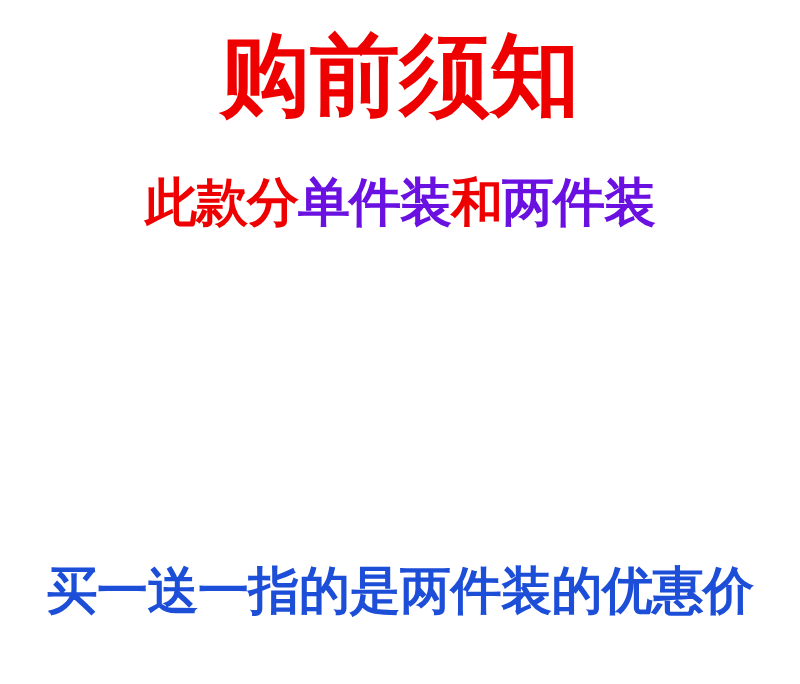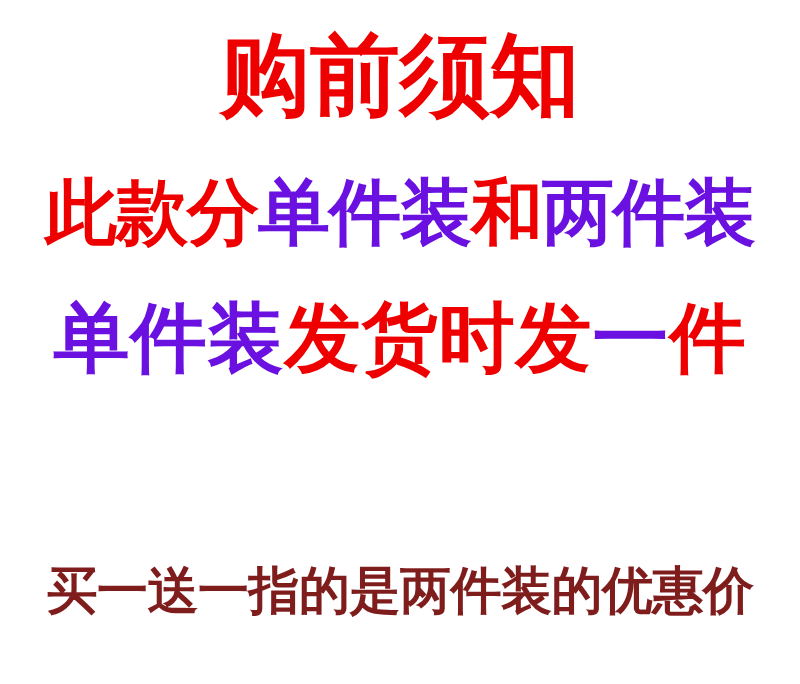--- a/index.html
+++ b/index.html
@@ -38,21 +38,21 @@
   
   #line-title {
     top: 30px;
     font-size: 90px;
     letter-spacing: 0px;
   }
 
   
   #line-body-1 {
     top: 176px;
-    font-size: 72px;
+    font-size: 52px;
     letter-spacing: -1px;
   }
 
   
   #line-body-2 {
     top: 300px;
     font-size: 76px;
     letter-spacing: 1px;
   }
 
@@ -78,22 +78,19 @@
 <div id="poster" style="background: rgb(255, 255, 255);">
 
   <div class="line" id="line-title">
     <span class="seg" style="color: rgb(238, 0, 0);">购前须知</span>
   </div>
 
   <div class="line" id="line-body-1">
     <span class="seg" style="color: rgb(238, 0, 0);">此款分</span><span class="seg" style="color: rgb(106, 16, 224);">单件装</span><span class="seg" style="color: rgb(238, 0, 0);">和</span><span class="seg" style="color: rgb(106, 16, 224);">两件装</span>
   </div>
 
-  <div class="line" id="line-body-2">
-    <span class="seg" style="color: rgb(106, 16, 224);">单件装</span><span class="seg" style="color: rgb(238, 0, 0);">发货时发</span><span class="seg" style="color: rgb(106, 16, 224);">一</span><span class="seg" style="color: rgb(238, 0, 0);">件</span>
-  </div>
 
 
   <div class="line" id="line-footer">
-    <span class="seg" style="color: #7f1d1d; margin-top: 20px;">买一送一指的是两件装的优惠价</span>
+    <span class="seg" style="color: #1d4ed8; margin-top: 20px;">买一送一指的是两件装的优惠价</span>
   </div>
 
 </div>
 
 </body></html>

